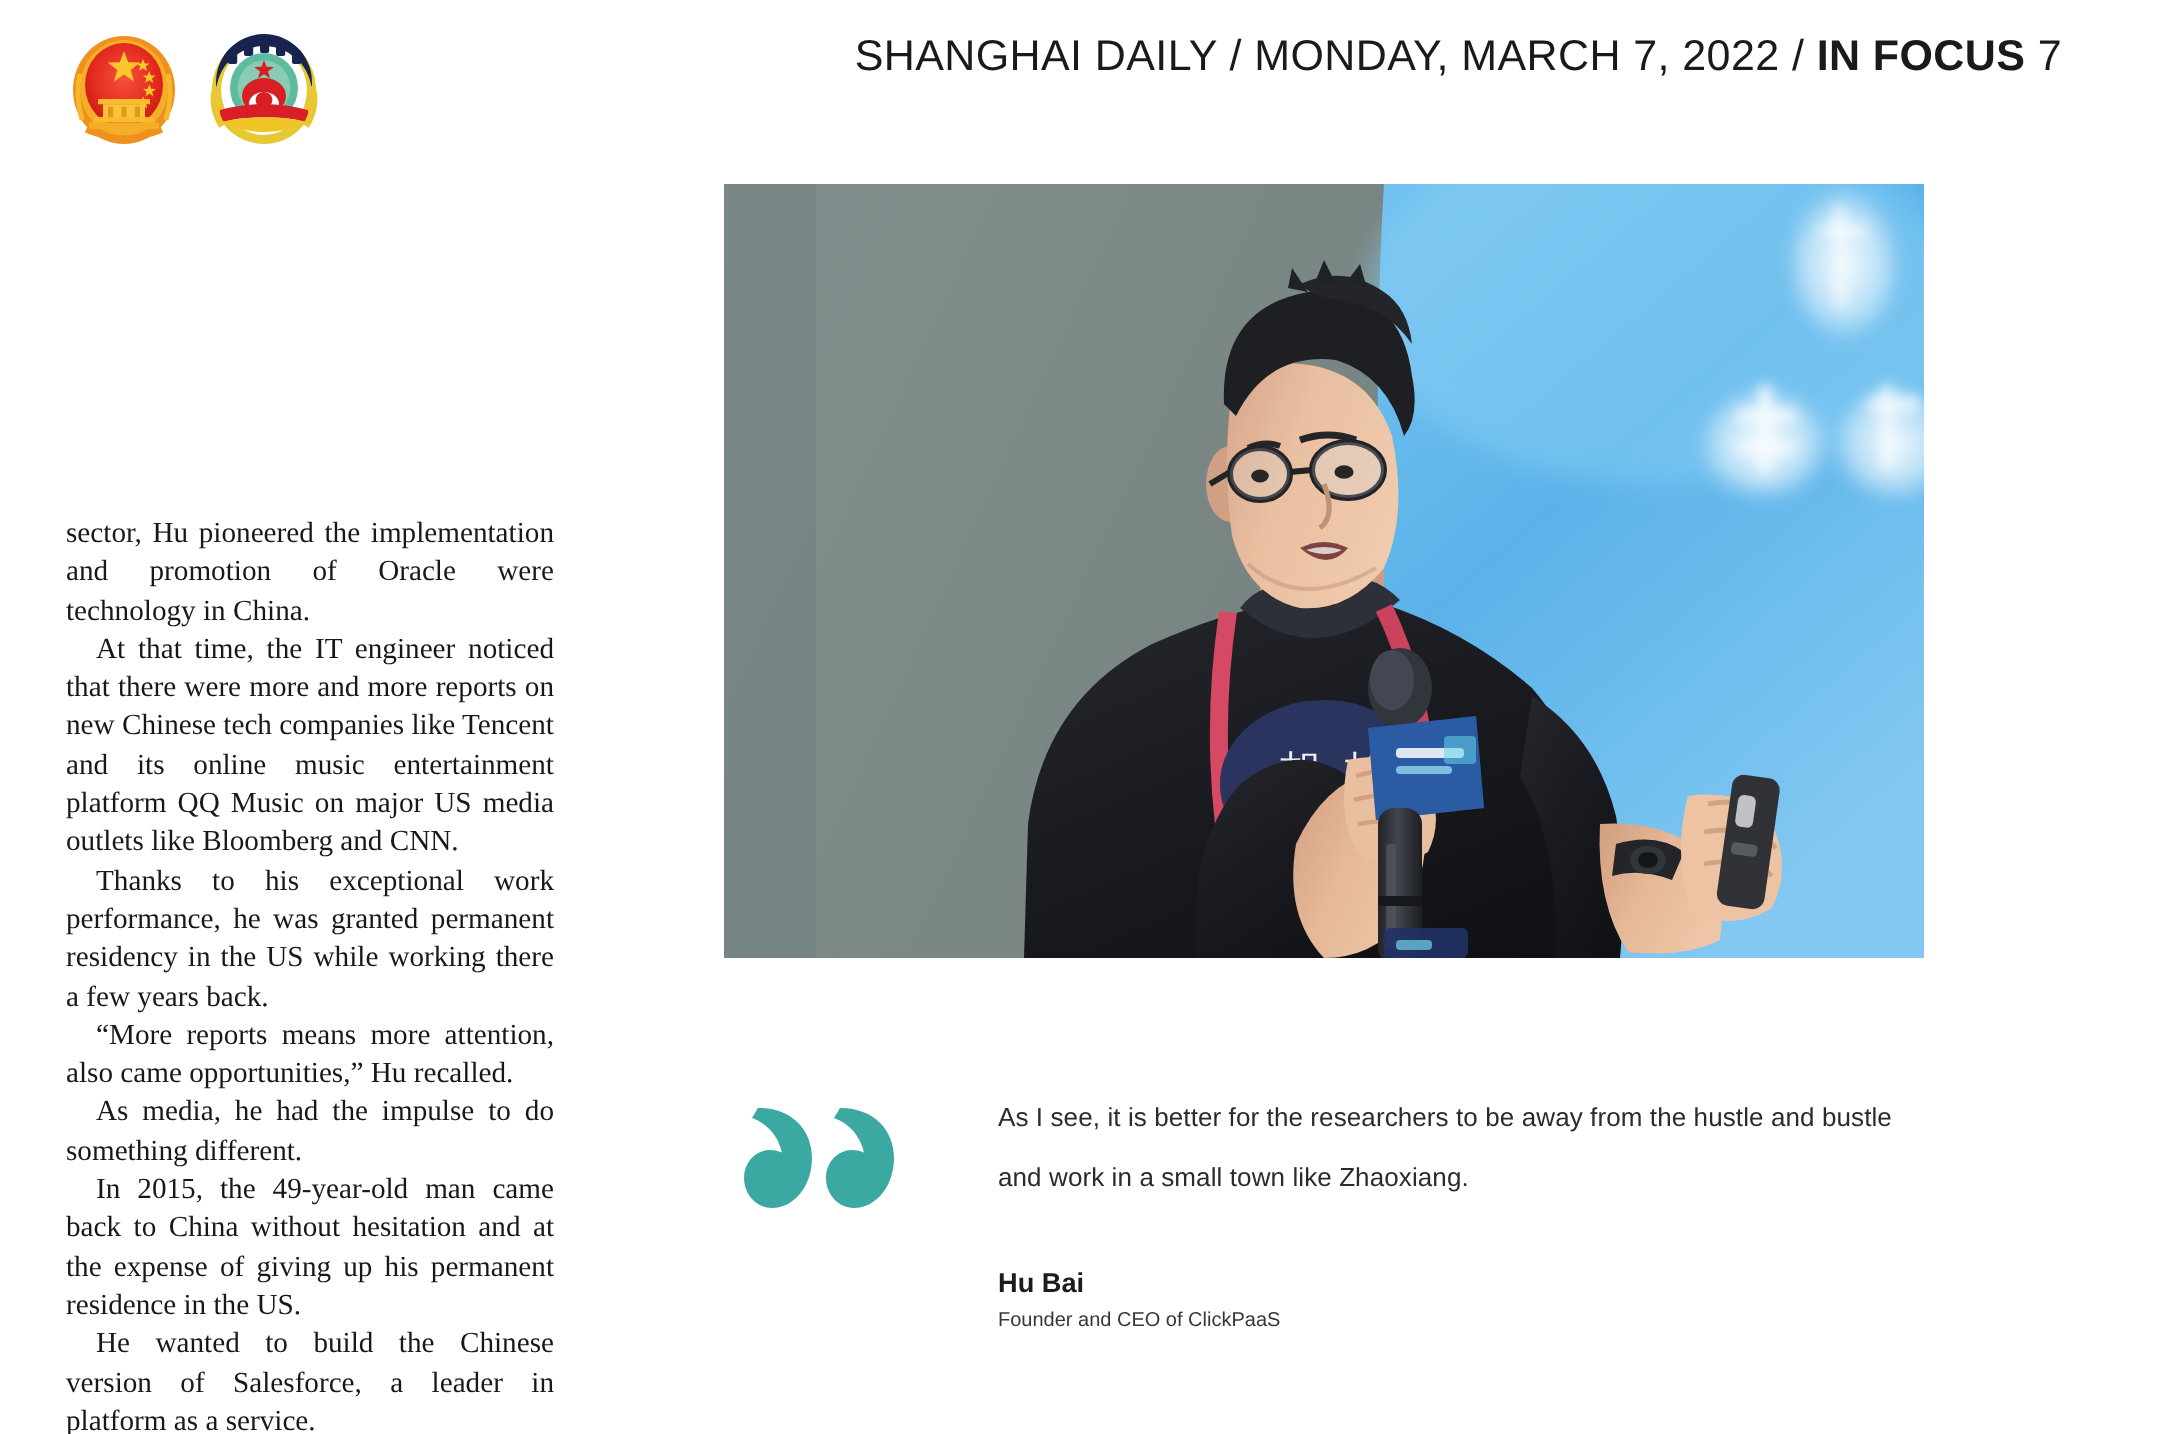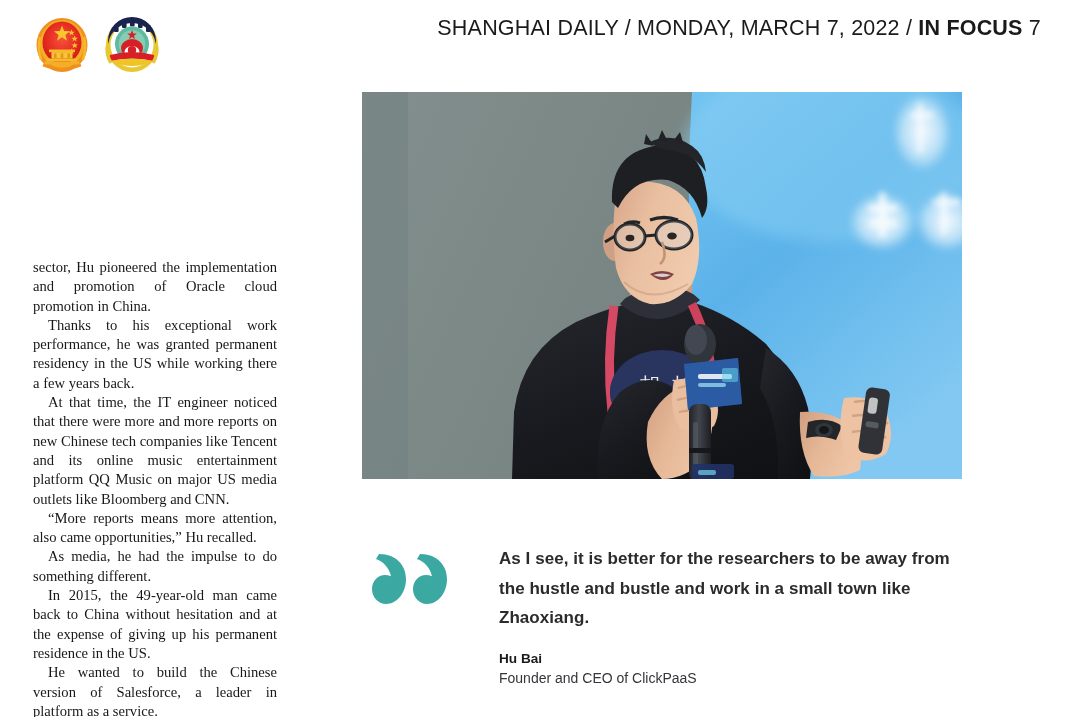--- a/index.html
+++ b/index.html
@@ -38,21 +38,21 @@
     top: 13px;
     display: flex;
     gap: 11px;
     align-items: flex-start;
   }
 
   .emblem { display: block; }
 
   .header-line {
     position: absolute;
-    right: 38px;
+    right: 48px;
     top: 16px;
     font-size: 21.5px;
     letter-spacing: 0.2px;
     color: #1a1a1a;
     white-space: nowrap;
     font-family: "Liberation Sans", sans-serif;
   }
   .header-line .hl-reg { font-weight: 400; }
   .header-line .hl-bold { font-weight: 700; }
 
@@ -107,40 +107,40 @@
 
   .quote-body {
     position: absolute;
     left: 127px;
     top: 0;
     width: 460px;
   }
 
   .quote-text {
     font-family: "Liberation Sans", sans-serif;
-    font-size: 17px;
+    font-size: 13px;
     line-height: 29.5px;
     color: #2a2b2d;
-    font-weight: 700;
+    font-weight: 400;
     letter-spacing: 0.05px;
   }
 
-  .attribution { margin-top: 16px; }
+  .attribution { margin-top: 29px; }
 
   .attr-name {
     font-family: "Liberation Sans", sans-serif;
     font-size: 13.6px;
     font-weight: 700;
     color: #1b1c1e;
     line-height: 19px;
   }
 
   .attr-role {
     font-family: "Liberation Sans", sans-serif;
-    font-size: 14px;
+    font-size: 10px;
     font-weight: 400;
     color: #34363a;
     line-height: 20px;
   }
 </style>
 </head>
 <body>
 
 <div class="page">
 
@@ -217,23 +217,23 @@
         </svg>
       </span>
     </div>
 
     <div class="header-line">
       <span class="hl-reg">SHANGHAI DAILY</span><span class="hl-reg"> / </span><span class="hl-reg">MONDAY, MARCH 7, 2022</span><span class="hl-reg"> / </span><span class="hl-bold">IN FOCUS</span><span class="hl-reg"> <span>7</span></span>
     </div>
   </div>
 
   <div class="story-column">
-    <p class="no-indent">sector, Hu pioneered the implementation and promotion of Oracle cloud promotion in China.</p>
+    <p class="no-indent">sector, Hu pioneered the implementation and promotion of Oracle were technology in China.</p>
+    <p>At that time, the IT engineer noticed that there were more and more reports on new Chinese tech companies like Tencent and its online music entertainment platform QQ Music on major US media outlets like Bloomberg and CNN.</p>
     <p>Thanks to his exceptional work performance, he was granted permanent residency in the US while working there a few years back.</p>
-    <p>At that time, the IT engineer noticed that there were more and more reports on new Chinese tech companies like Tencent and its online music entertainment platform QQ Music on major US media outlets like Bloomberg and CNN.</p>
     <p>“More reports means more attention, also came opportunities,” Hu recalled.</p>
     <p>As media, he had the impulse to do something different.</p>
     <p>In 2015, the 49-year-old man came back to China without hesitation and at the expense of giving up his permanent residence in the US.</p>
     <p>He wanted to build the Chinese version of Salesforce, a leader in platform as a service.</p>
   </div>
 
   <div class="photo-frame">
     <svg class="photo-svg" viewBox="0 0 600 387" preserveAspectRatio="xMidYMid slice">
       <defs>
         <linearGradient id="wallg" x1="0" y1="0" x2="1" y2="0.3">

